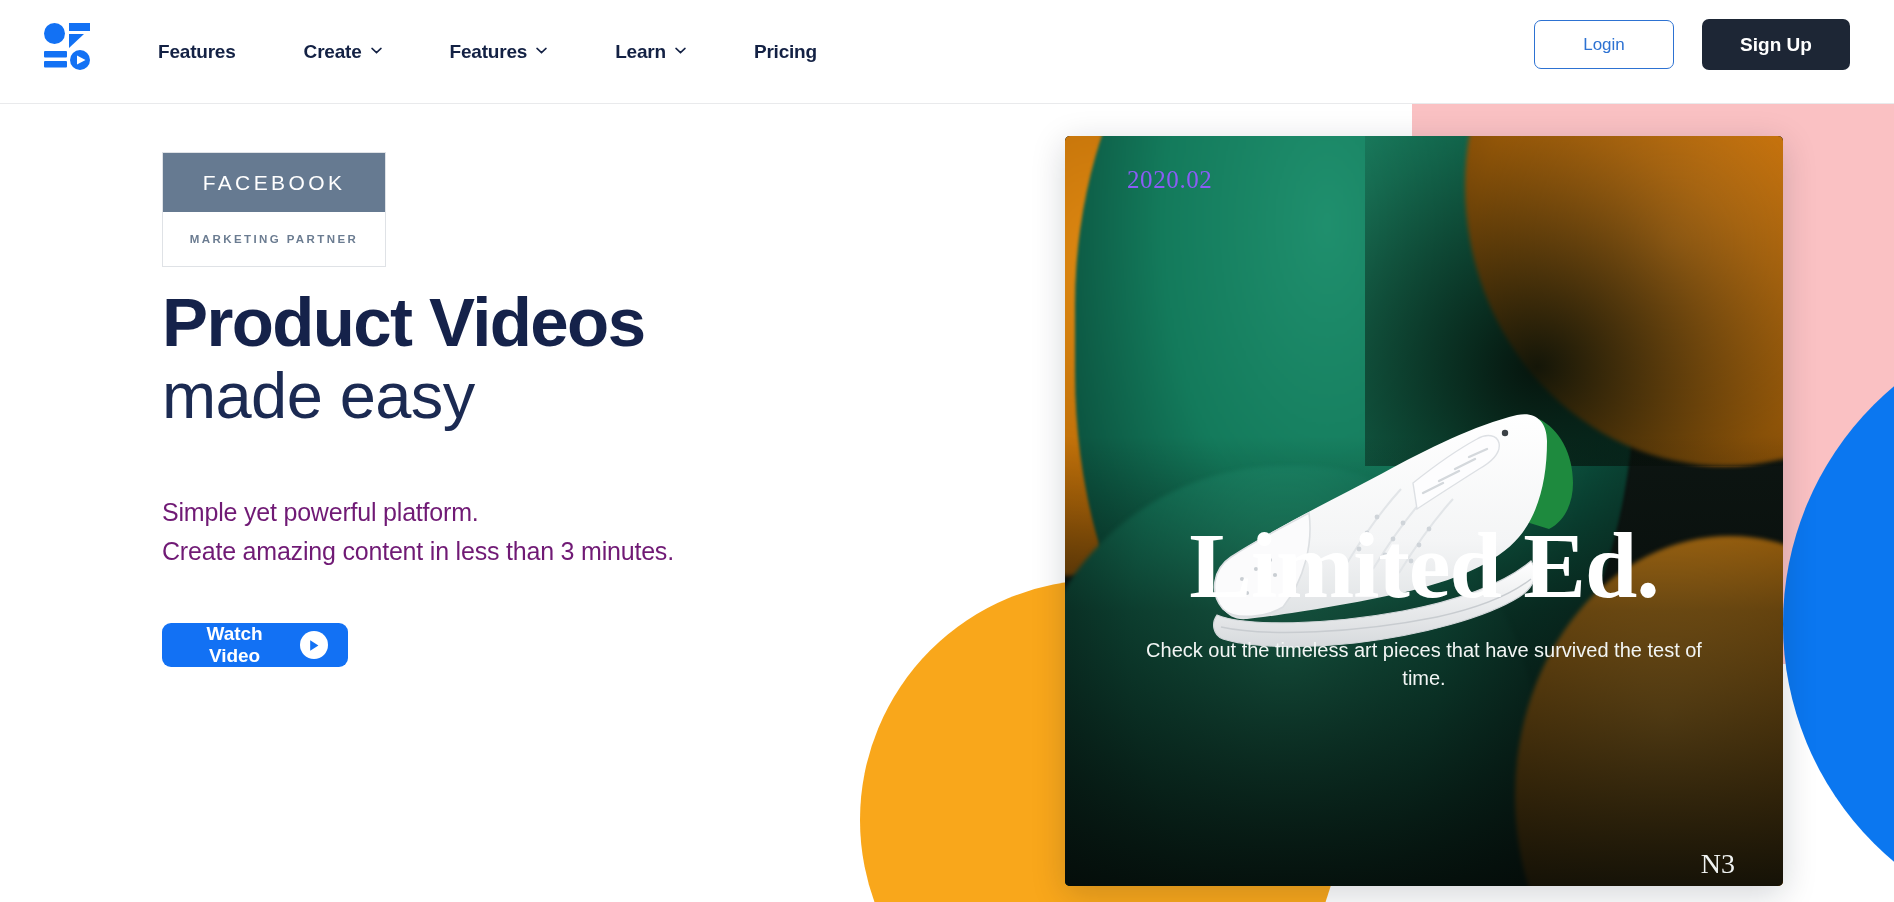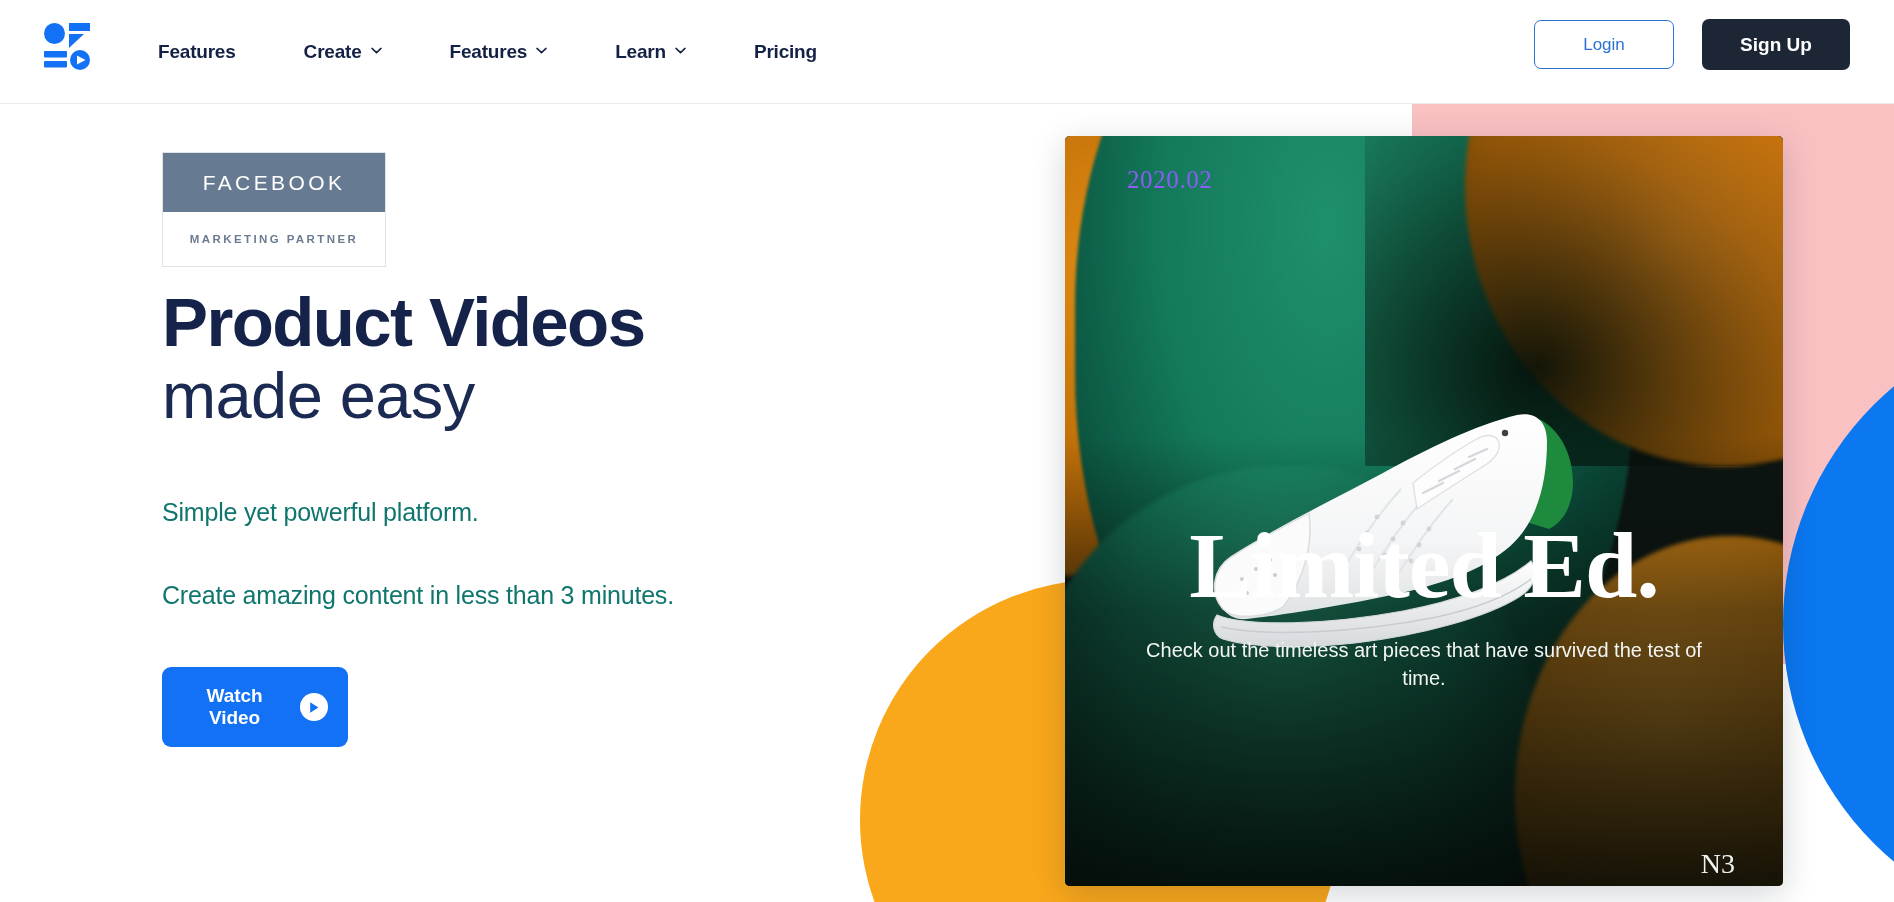--- a/index.html
+++ b/index.html
@@ -90,27 +90,26 @@
     display:block; color:#15224a; font-size:69px; font-weight:700;
     line-height:1.02; letter-spacing:-1.6px;
   }
   .headline .line2 {
     display:block; color:#1b2a52; font-size:65px; font-weight:300;
     line-height:1.18; letter-spacing:-0.6px;
   }
 
   .subcopy { margin-top:58px; }
   .subcopy p {
-    color:#0f766e; font-size:25px; font-weight:400; line-height:1.56;
+    color:#701a75; font-size:25px; font-weight:400; line-height:1.56;
     letter-spacing:-0.2px;
-    margin-top:44px;
   }
 
   .watch-btn {
-    margin-top:52px; width:186px; height:80px; border-radius:9px;
+    margin-top:52px; width:186px; height:44px; border-radius:9px;
     background:#1271f4; border:none; cursor:pointer;
     display:flex; align-items:center; justify-content:center; gap:13px;
     padding:0 20px;
   }
   .watch-btn .label {
     color:#fff; font-size:19px; font-weight:700; letter-spacing:-0.1px;
     font-family:"Liberation Sans", sans-serif;
   }
   .play-circle {
     width:28px; height:28px; border-radius:50%; background:#fff;

